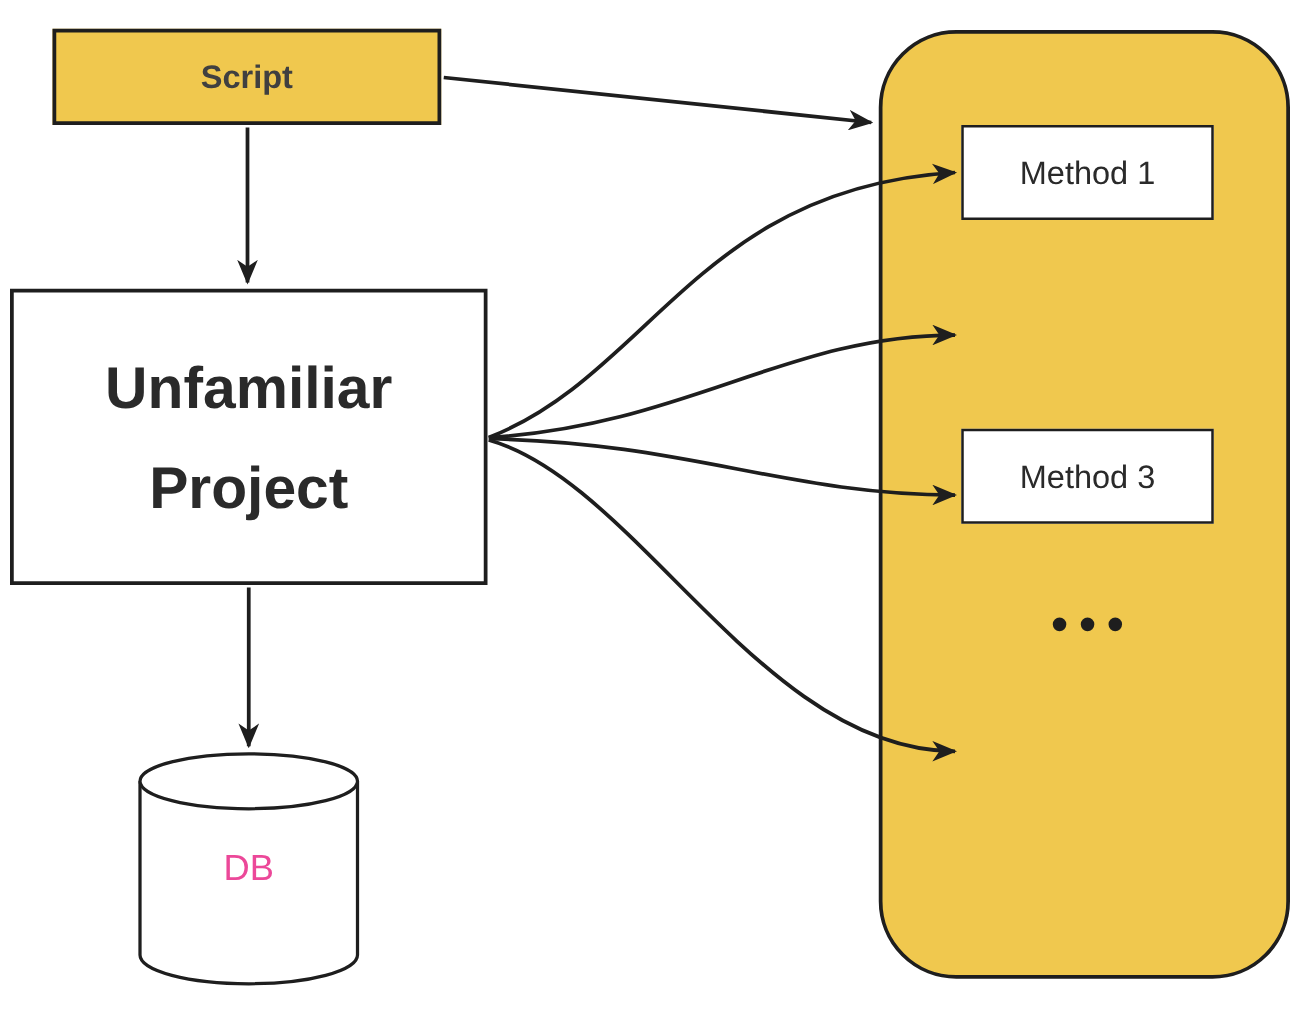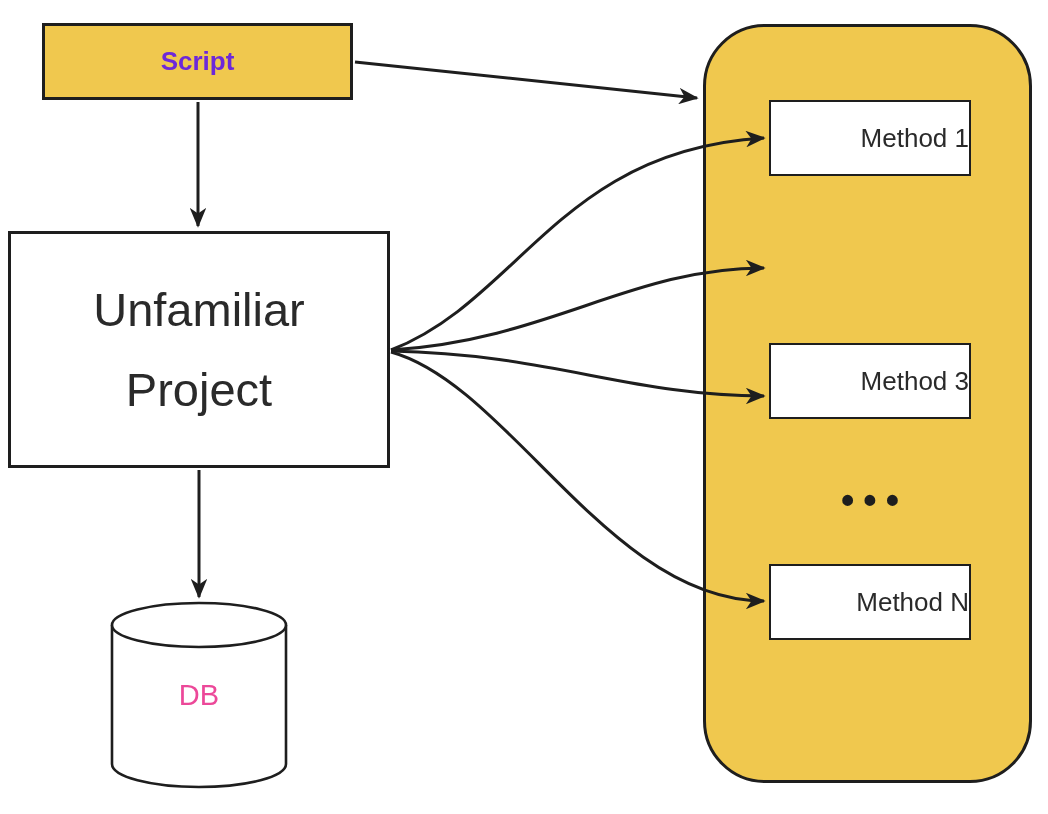--- a/index.html
+++ b/index.html
@@ -39,49 +39,48 @@
     top: 23px;
     width: 311px;
     height: 77px;
     background: #F0C84E;
     border: 3px solid #1E1E1E;
     z-index: 2;
   }
   .script-box .label {
     font-size: 26px;
     font-weight: 700;
-    color: #6d28d9;
+    color: #404040;
   }
   
   .project-box {
     left: 8px;
     top: 231px;
     width: 382px;
     height: 237px;
     background: #ffffff;
     border: 3px solid #1E1E1E;
     z-index: 2;
   }
   .project-box .label {
     font-size: 47px;
-    font-weight: 400;
+    font-weight: 700;
     color: #2A2A2A;
     text-align: center;
     line-height: 1.7;
     width: 300px;
   }
   
   .method-box {
     left: 769px;
     width: 202px;
     height: 76px;
     background: #ffffff;
     border: 2.5px solid #1E1E1E;
     z-index: 3;
-    justify-content: flex-end;
   }
   .method-box .label {
     font-size: 26px;
     font-weight: 400;
     color: #2A2A2A;
   }
   .method-1 { top: 100px; }
   .method-2 { top: 230px; }
   .method-3 { top: 343px; }
   .method-n { top: 564px; }
@@ -144,23 +143,20 @@
   <div class="node project-box">
     <span class="label">Unfamiliar Project</span>
   </div>
 
   <div class="node method-box method-1">
     <span class="label">Method 1</span>
   </div>
   <div class="node method-box method-3">
     <span class="label">Method 3</span>
   </div>
-  <div class="node method-box method-n">
-    <span class="label">Method N</span>
-  </div>
 
   <div class="node ellipsis">•••</div>
 
   <div class="node db-label">DB</div>
 
   <svg class="layer" viewBox="0 0 1048 814" xmlns="http://www.w3.org/2000/svg">
     <defs>
       <marker id="arrowhead" viewBox="0 0 12 10" refX="11" refY="5" markerWidth="20" markerHeight="16.5" markerUnits="userSpaceOnUse" orient="auto-start-reverse">
         <path d="M0,0 L12,5 L0,10 L3.4,5 Z" fill="#1E1E1E"></path>
       </marker>

